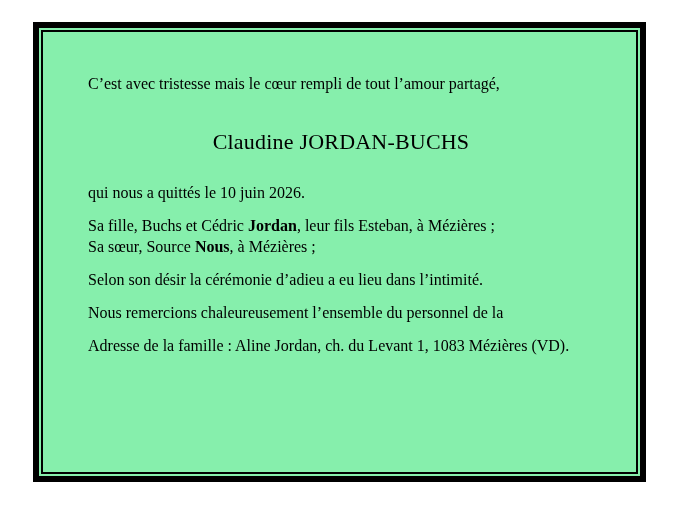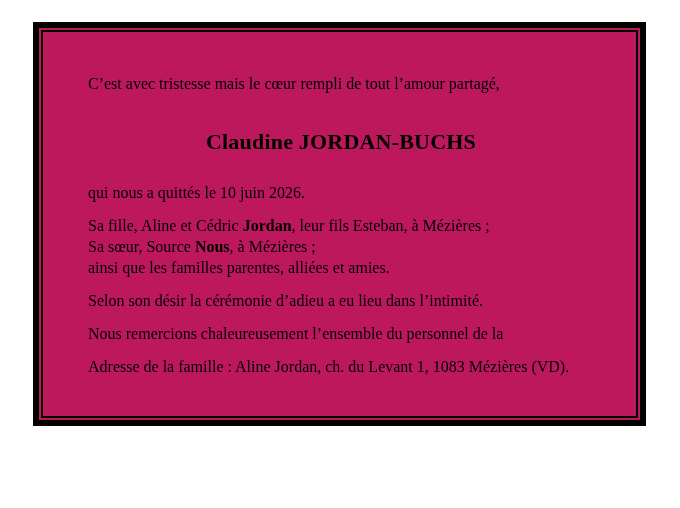--- a/index.html
+++ b/index.html
@@ -13,25 +13,25 @@
     position: relative;
     overflow: hidden;
     font-family: "Liberation Serif", serif;
     color: #000000;
   }
   .frame {
     position: absolute;
     left: 33px;
     top: 22px;
     width: 613px;
-    height: 404px;
+    height: 460px;
     border: 6px solid #000000;
     padding: 2px;
     box-sizing: border-box;
-    background: #be185d;
+    background: #86efac;
   }
   .frame-inner {
     width: 100%;
     height: 100%;
     border: 2px solid #000000;
     box-sizing: border-box;
   }
   .content {
     box-sizing: border-box;
     padding: 41px 42px 0 45px;
@@ -41,42 +41,42 @@
   .content p {
     margin: 0 0 12px 0;
   }
   p.intro {
     margin-bottom: 34px;
   }
   h1.deceased-name {
     margin: 12px 0 26px 0;
     font-size: 22px;
     line-height: 28px;
-    font-weight: bold;
+    font-weight: normal;
     text-align: center;
     letter-spacing: 0.2px;
   }
   .bold {
     font-weight: bold;
   }
 </style>
 </head>
 <body>
 
 <div class="frame">
   <div class="frame-inner">
     <div class="content">
 
       <p class="intro"><span>C’est avec tristesse mais le cœur rempli de tout l’amour partagé,</span><br></p>
 
       <h1 class="deceased-name">Claudine JORDAN-BUCHS</h1>
 
       <p>qui nous a quittés le 10 juin 2026.</p>
 
-      <p><span>Sa fille, Aline et Cédric </span><span class="bold">Jordan</span><span>, leur fils Esteban, à Mézières ;</span><br><span>Sa sœur, Source </span><span class="bold">Nous</span><span>, à Mézières ;</span><br><span>ainsi que les familles parentes, alliées et amies.</span></p>
+      <p><span>Sa fille, Buchs et Cédric </span><span class="bold">Jordan</span><span>, leur fils Esteban, à Mézières ;</span><br><span>Sa sœur, Source </span><span class="bold">Nous</span><span>, à Mézières ;</span><br></p>
 
       <p>Selon son désir la cérémonie d’adieu a eu lieu dans l’intimité.</p>
 
       <p><span>Nous remercions chaleureusement l’ensemble du personnel de la</span><br></p>
 
       <p>Adresse de la famille : Aline Jordan, ch. du Levant 1, 1083 Mézières (VD).</p>
 
     </div>
   </div>
 </div>

